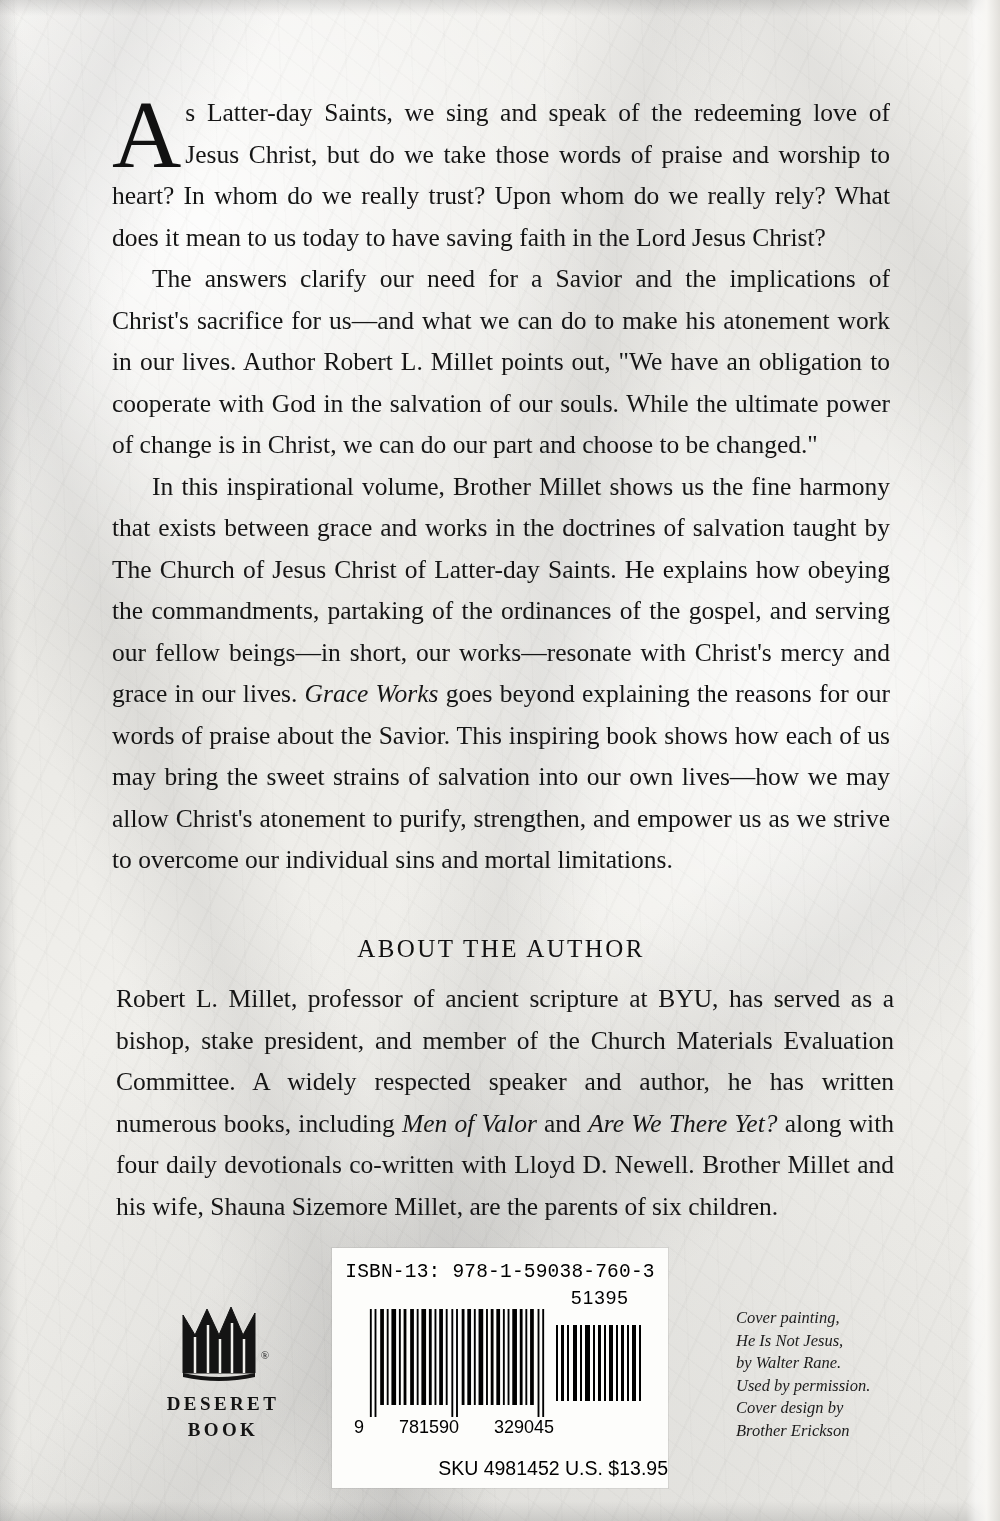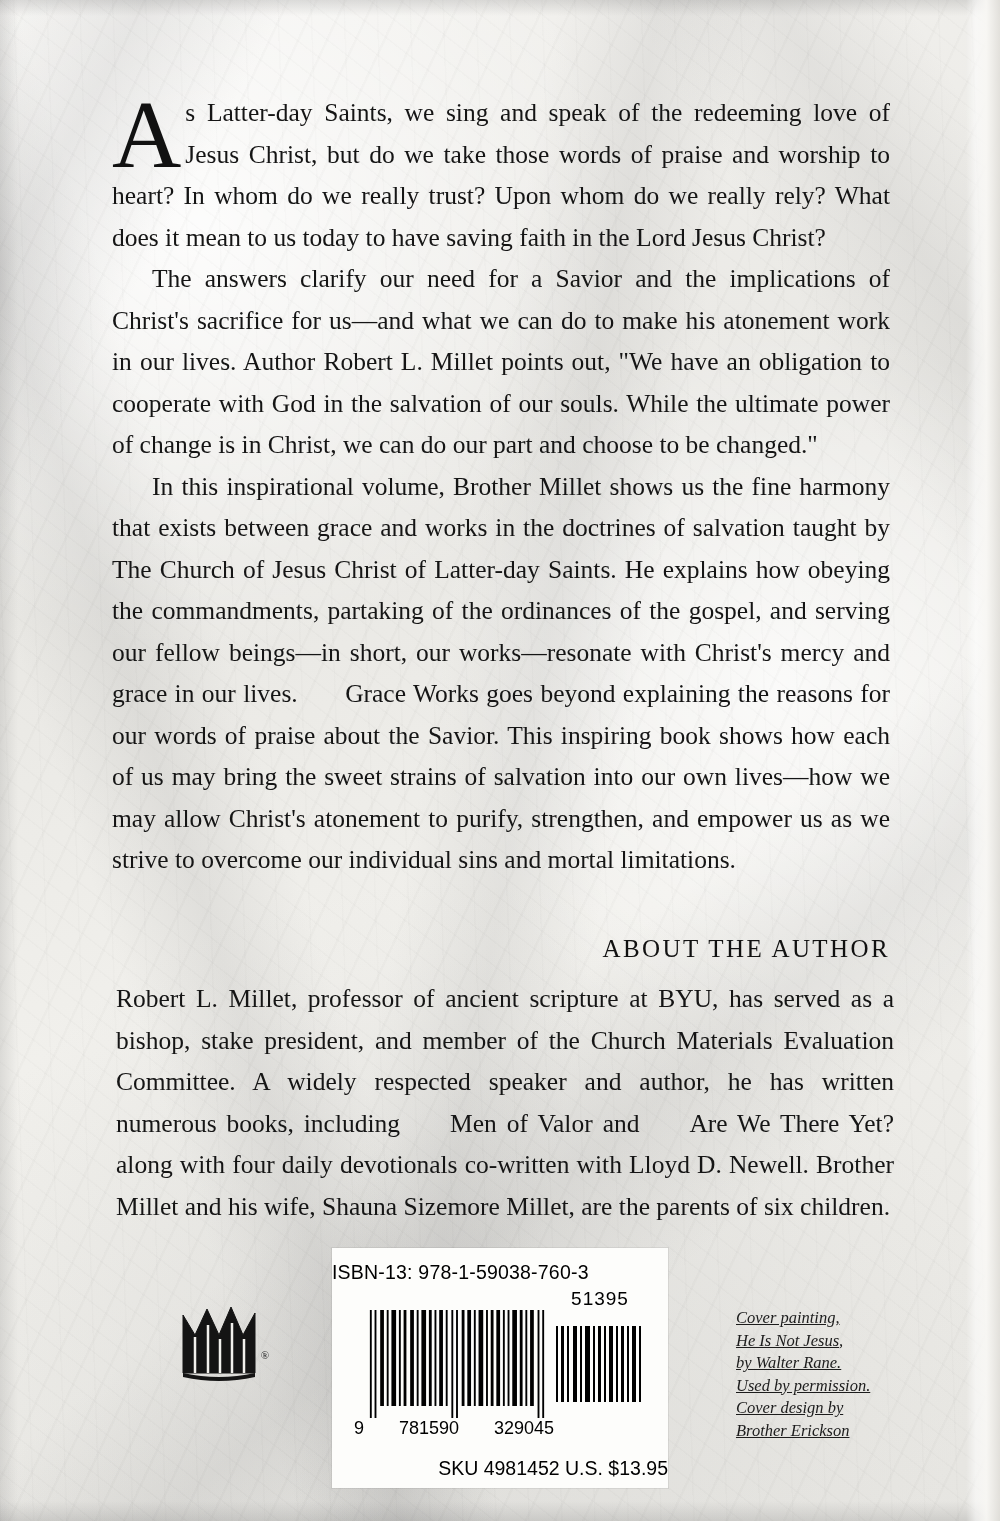--- a/index.html
+++ b/index.html
@@ -94,29 +94,29 @@
   .dropcap {
     float: left;
     font-family: "Liberation Serif", serif;
     font-size: 96px;
     line-height: 78px;
     padding: 2px 4px 0 0;
     margin-top: 2px;
     color: #111;
   }
   em, .ital {
-    margin-left: 40px;
+    font-style: italic;
   }
 
   #about-heading {
     position: absolute;
     left: 112px;
     top: 935px;
     width: 778px;
-    text-align: right;
+    text-align: center;
     font-size: 25px;
     letter-spacing: 2.4px;
     color: #111;
   }
 
   #about-text {
     position: absolute;
     left: 116px;
     top: 978px;
     width: 778px;
@@ -162,21 +162,22 @@
     position: absolute;
     left: 332px;
     top: 1248px;
     width: 336px;
     height: 240px;
     background: #fdfdfb;
     box-shadow: 0 0 0 1px rgba(0,0,0,0.06);
     padding: 0;
   }
   #isbn-line {
-    font-family: Liberation Sans, sans-serif;
+    text-align: center;
+    font-family: Liberation Mono, monospace;
     font-size: 19.5px;
     color: #000;
     padding-top: 13px;
     letter-spacing: 0.2px;
   }
   #barcode-row {
     position: relative;
     height: 150px;
     margin-top: 4px;
   }
@@ -236,21 +237,21 @@
   #cover-credits {
     position: absolute;
     right: 84px;
     top: 1307px;
     width: 180px;
     font-style: italic;
     font-size: 16.5px;
     line-height: 22.5px;
     color: #1c1c1c;
   }
-  #cover-credits div { white-space: nowrap; text-decoration: underline; }
+  #cover-credits div { white-space: nowrap; }
 </style>
 </head>
 <body>
 
 <div id="book-back-cover">
 
   <div id="marble-texture"></div>
   <div id="top-edge-shadow"></div>
   <div id="left-edge-shadow"></div>
   <div id="bottom-edge-shadow"></div>
@@ -274,20 +275,24 @@
         <path d="M8 78 L8 20 L20 40 L32 14 L44 40 L56 12 L68 40 L80 18 L80 78 Z" fill="#141414" stroke="#141414" stroke-width="1"></path>
         <path d="M14 78 L14 34 L24 50 L34 26 L44 50 L54 24 L64 50 L74 30 L74 78 Z" fill="#ffffff" opacity="0.0"></path>
         <path d="M8 78 Q44 86 80 78 L80 82 Q44 90 8 82 Z" fill="#141414"></path>
         <path d="M20 42 L20 78" stroke="#f1f0ec" stroke-width="2.5" fill="none"></path>
         <path d="M33 30 L33 78" stroke="#f1f0ec" stroke-width="2.5" fill="none"></path>
         <path d="M45 44 L45 78" stroke="#f1f0ec" stroke-width="2.5" fill="none"></path>
         <path d="M57 28 L57 78" stroke="#f1f0ec" stroke-width="2.5" fill="none"></path>
         <path d="M69 44 L69 78" stroke="#f1f0ec" stroke-width="2.5" fill="none"></path>
       </svg>
       <span class="reg">®</span>
+    </div>
+    <div id="publisher-name">
+      <div>DESERET</div>
+      <div>BOOK</div>
     </div>
   </div>
 
   <div id="barcode-block">
     <div id="isbn-line">ISBN-13: 978-1-59038-760-3</div>
 
     <div id="barcode-row">
       <div id="addon-digits">51395</div>
 
       <div id="ean-main">

